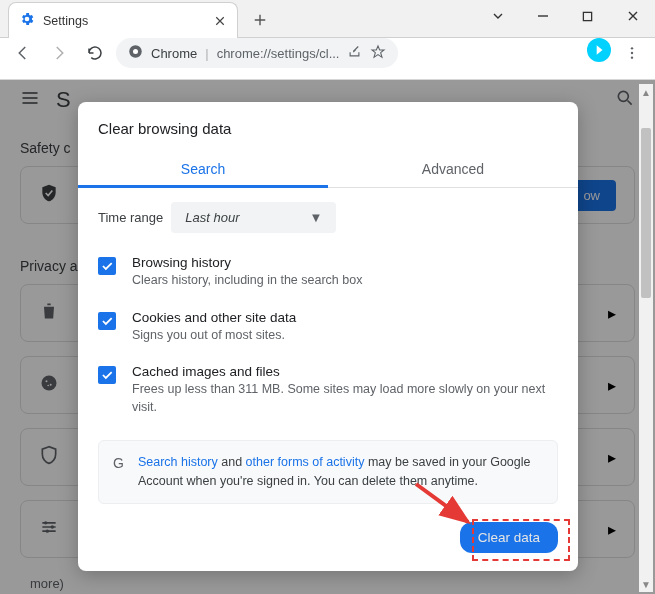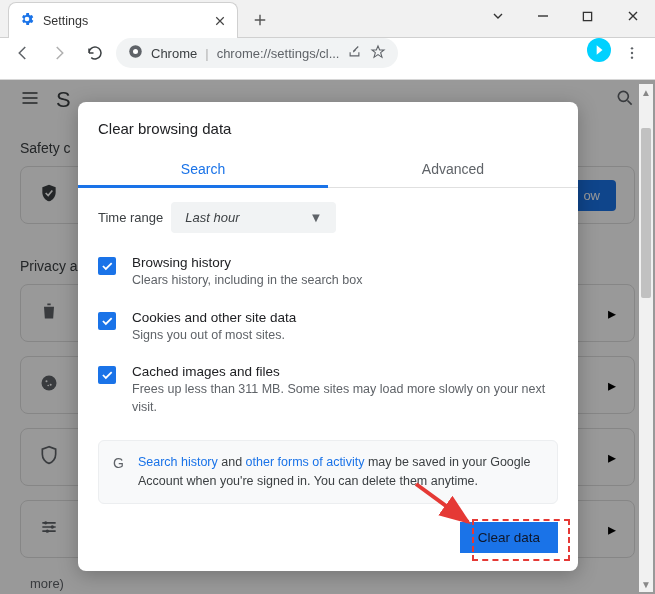--- a/index.html
+++ b/index.html
@@ -56,21 +56,21 @@
 .opt { display: flex; gap: 16px; padding: 10px 0; }
 .opt .box { width: 18px; height: 18px; background: #1a73e8; border-radius: 2px; flex-shrink: 0; display: flex; align-items: center; justify-content: center; margin-top: 2px; }
 .opt .box svg { width: 14px; height: 14px; }
 .opt .text .t { font-size: 13.5px; color: #202124; }
 .opt .text .s { font-size: 12.5px; color: #5f6368; margin-top: 2px; line-height: 1.4; }
 .notice { margin: 10px 20px 0; background: #f8f9fa; border: 1px solid #eceef0; border-radius: 6px; padding: 12px 14px; display: flex; gap: 14px; align-items: flex-start; font-size: 12.5px; color: #3c4043; line-height: 1.5; }
 .notice .g { font-weight: 500; color: #5f6368; font-size: 14px; }
 .notice .link { color: #1a73e8; }
 .actions { display: flex; justify-content: flex-end; gap: 10px; padding: 18px 20px 4px; }
 .btn-cancel { border: 1px solid #dadce0; background: #fff; color: #1a73e8; border-radius: 4px; padding: 8px 16px; font-size: 13.5px; font-weight: 500; }
-.btn-primary { background: #1a73e8; color: #0f172a; border: none; border-radius: 0; padding: 8px 18px; font-size: 13.5px; font-weight: 500; }
+.btn-primary { background: #1a73e8; color: #e5e5e5; border: none; border-radius: 12px; padding: 8px 18px; font-size: 13.5px; font-weight: 500; }
 .highlight-box { position: absolute; border: 2px dashed #e53935; pointer-events: none; }
 
 
 .arrow-anno { position: absolute; pointer-events: none; }
 </style>
 </head>
 <body>
 
 <div class="titlebar">
   <div class="tab">

